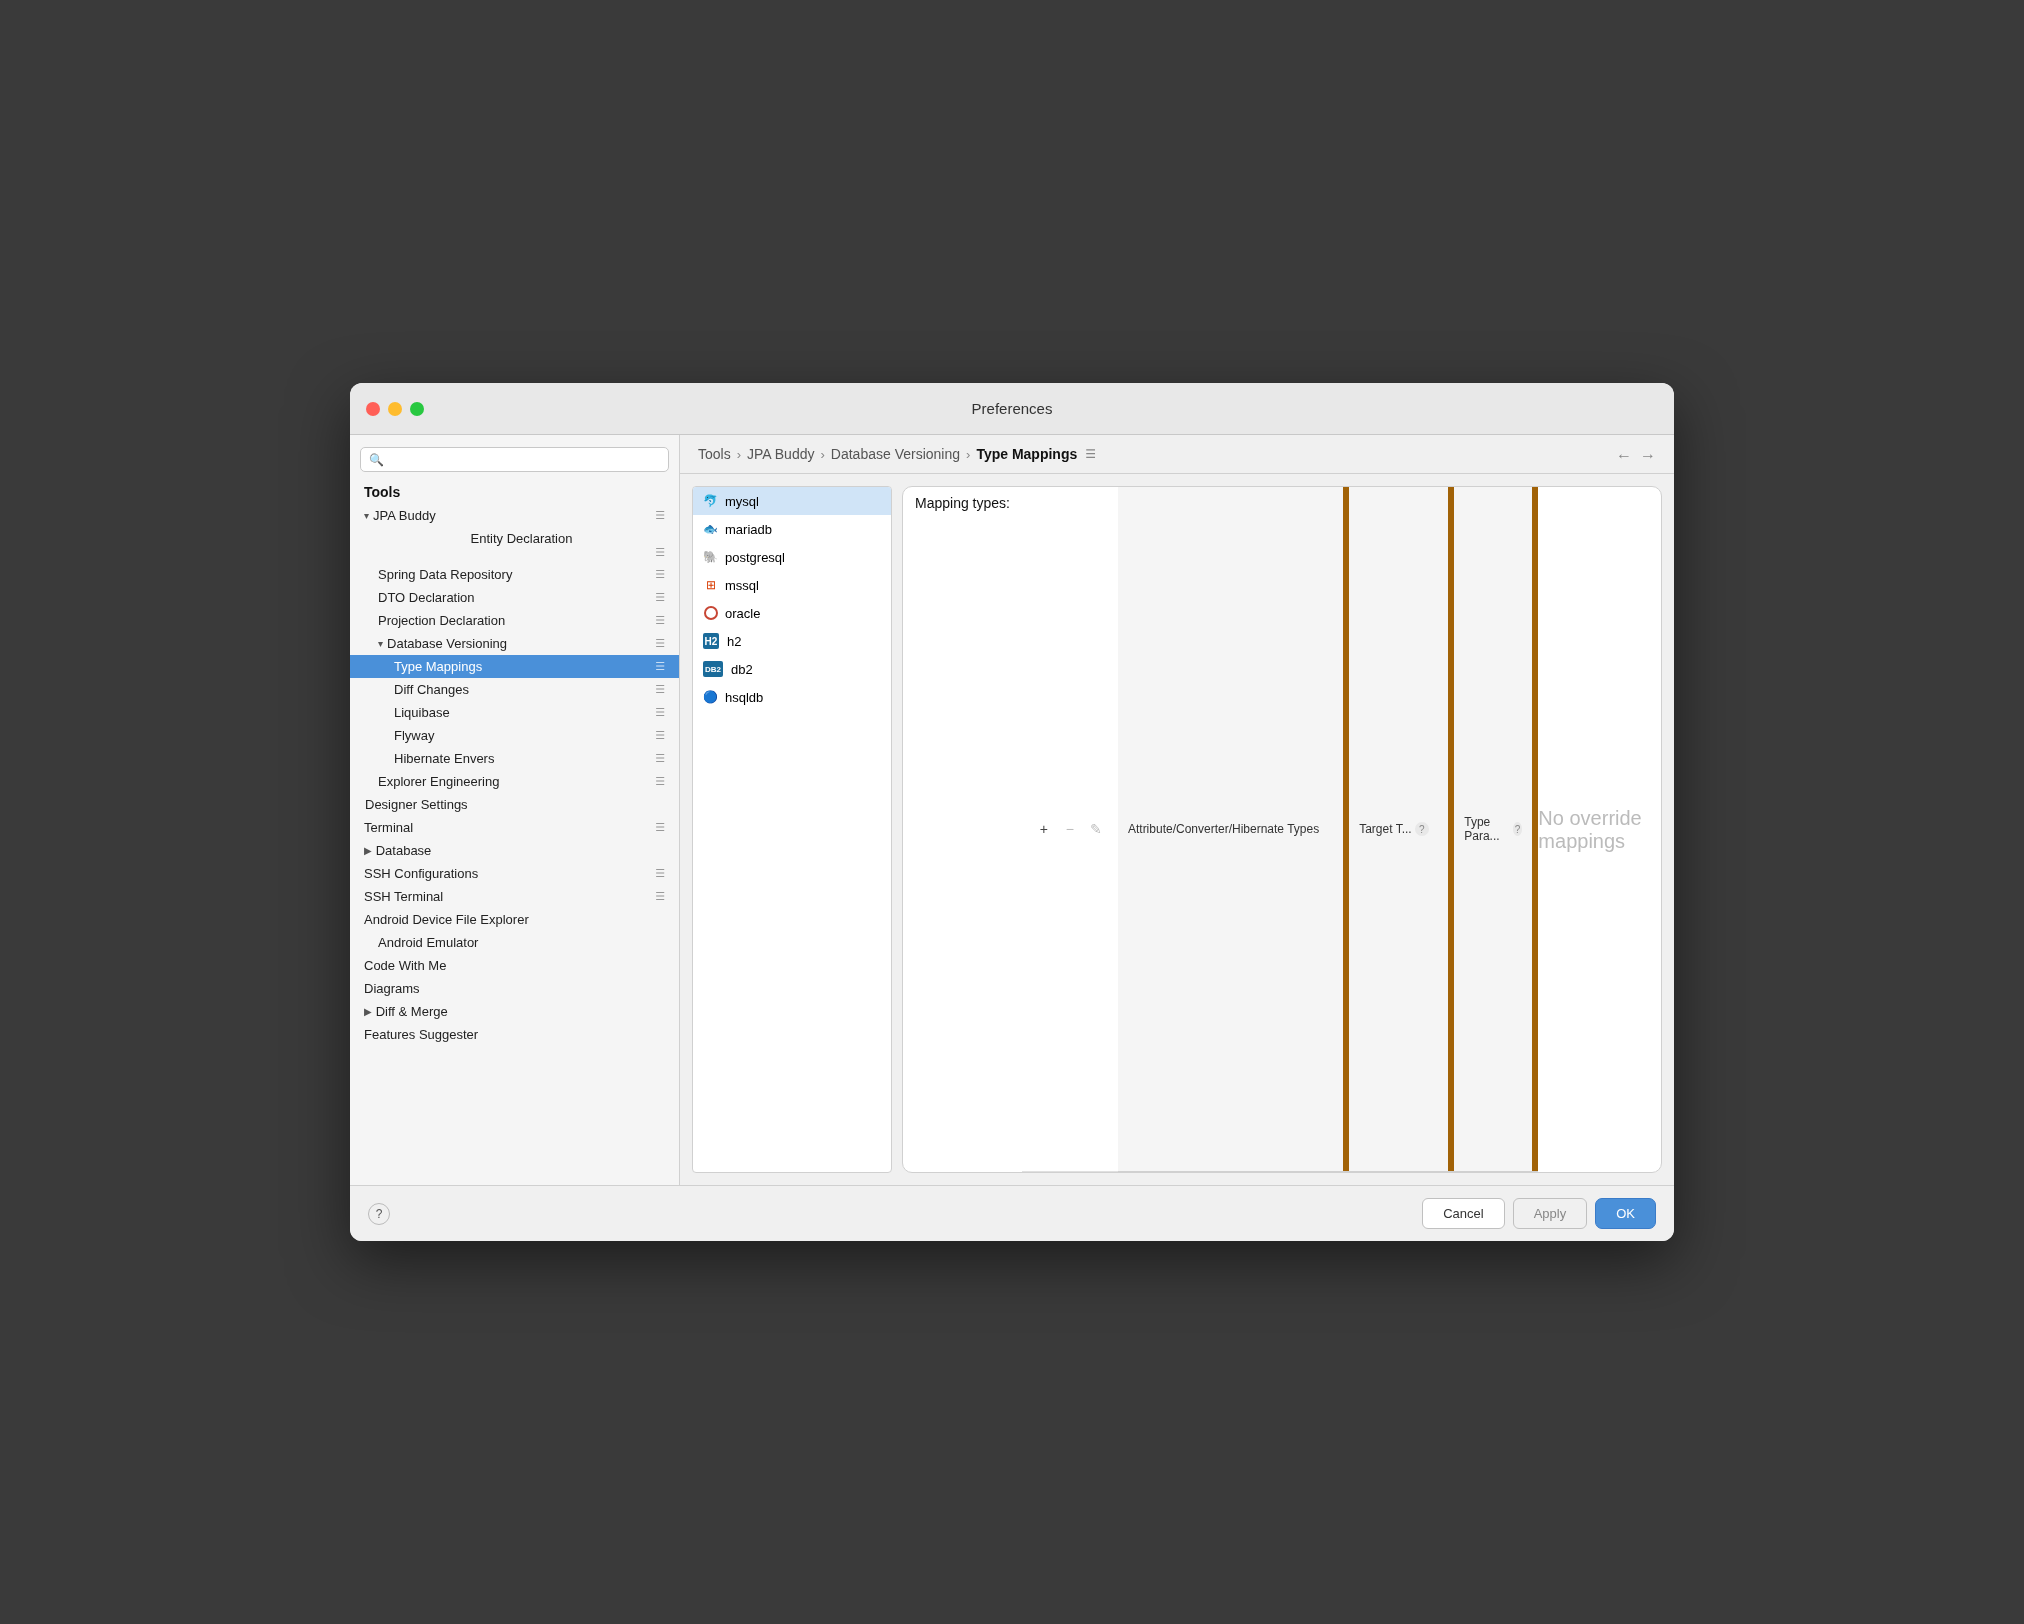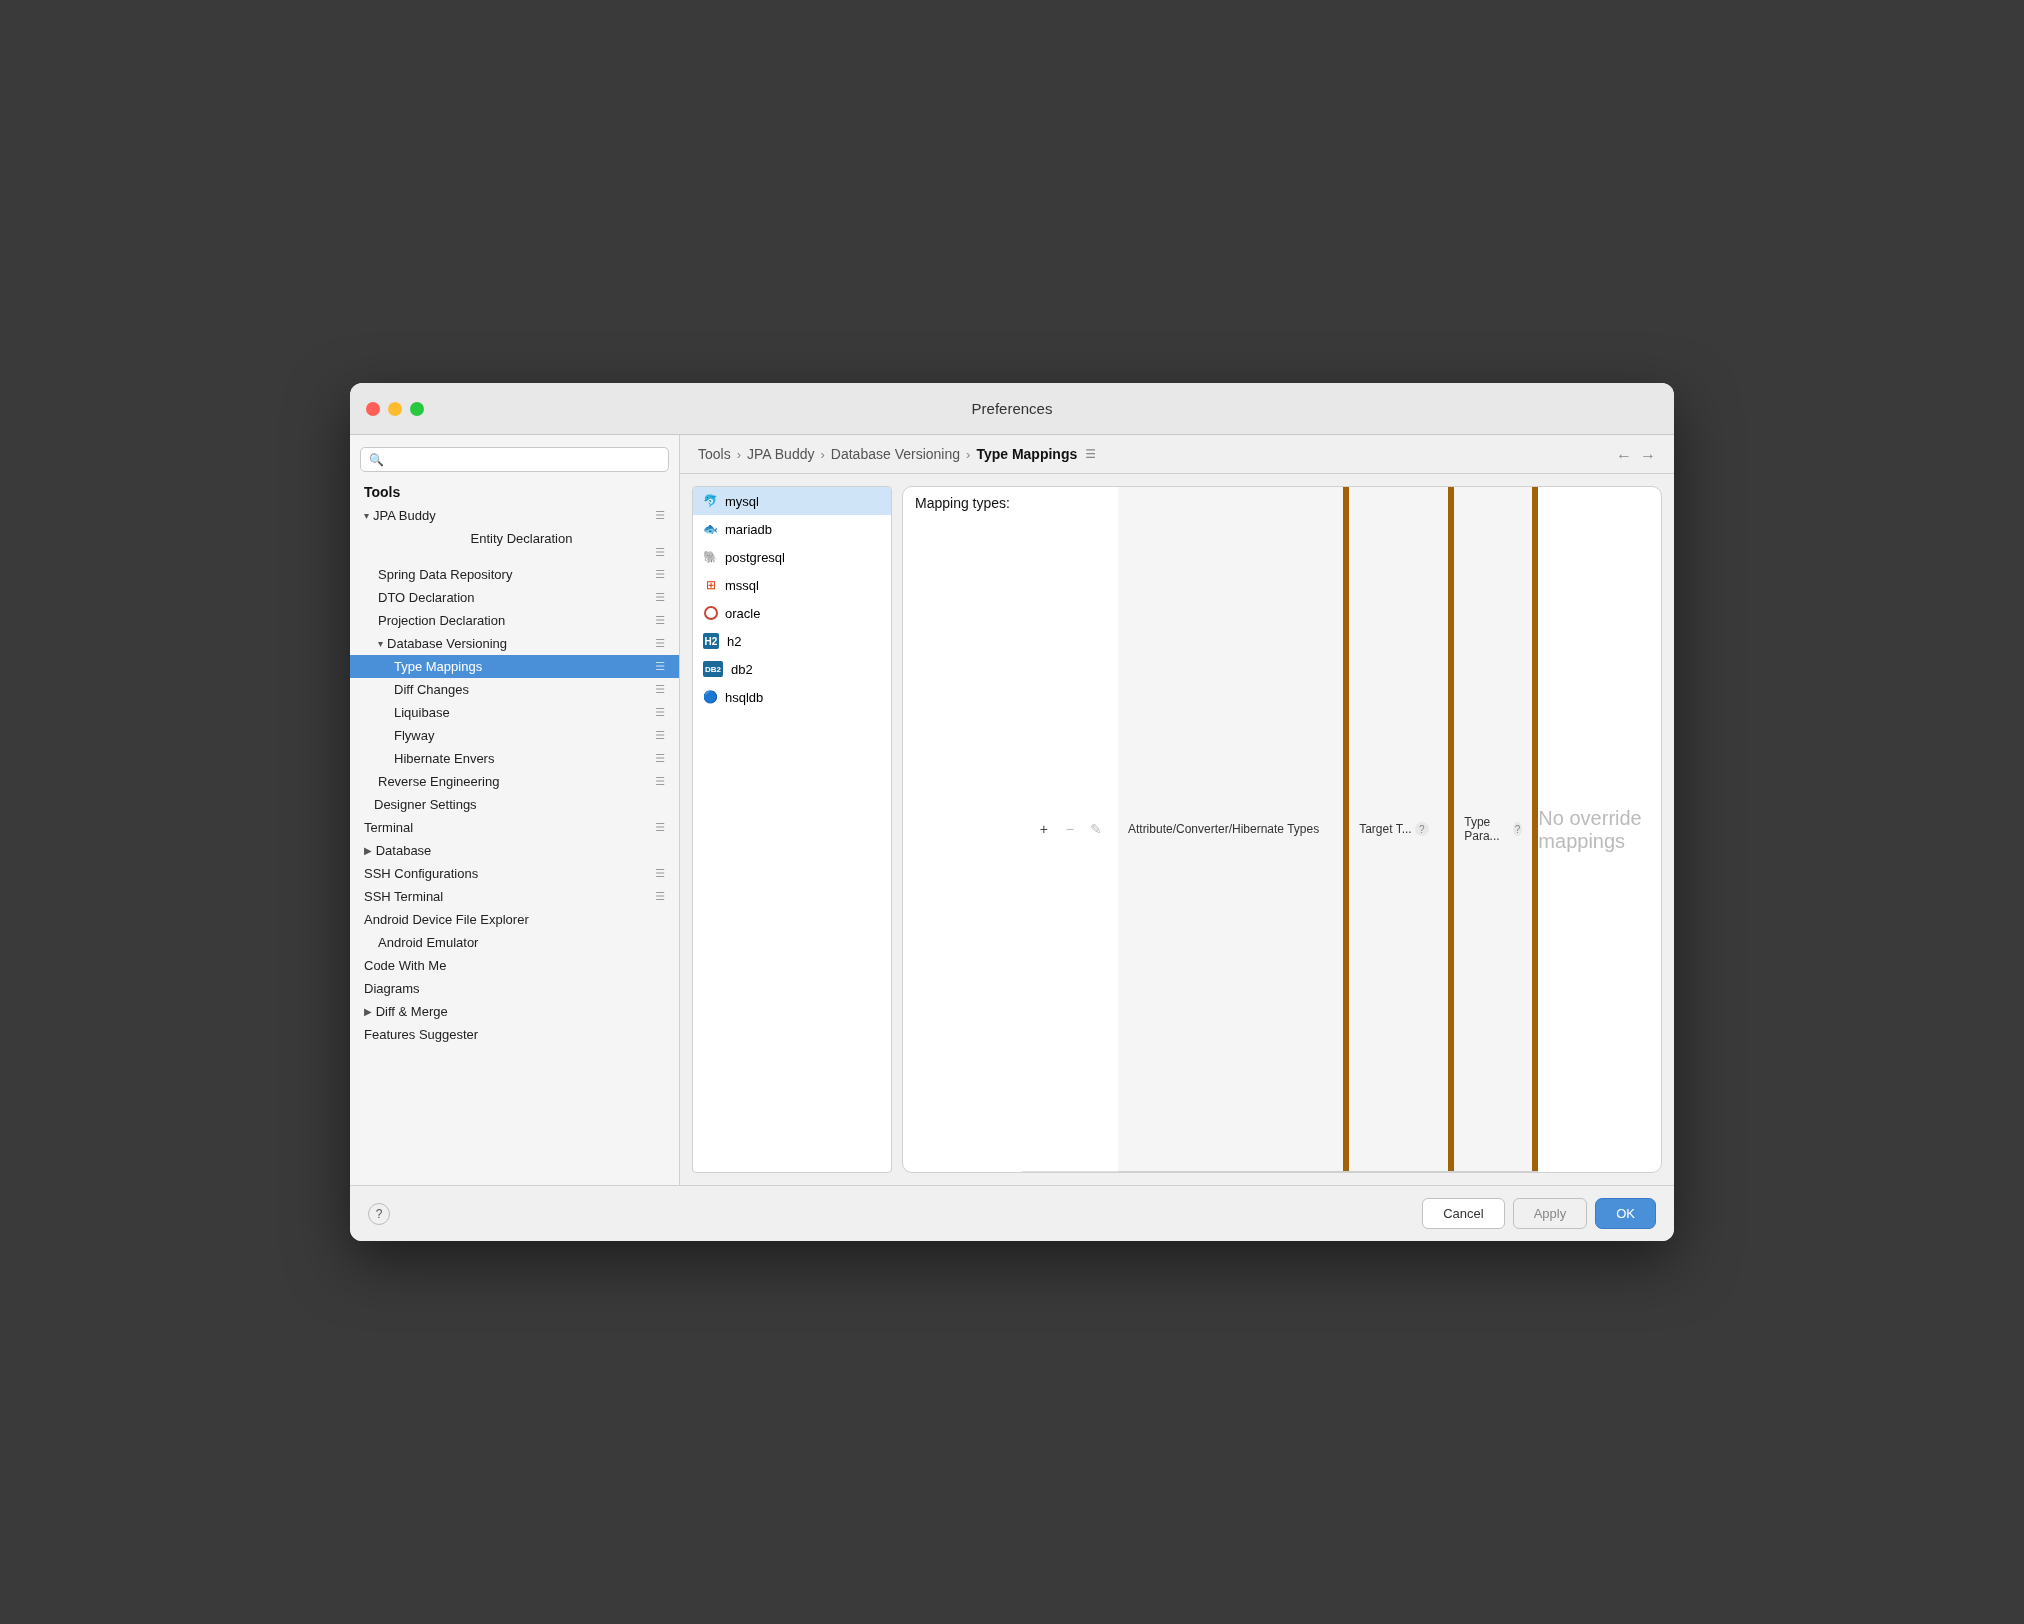--- a/index.html
+++ b/index.html
@@ -388,25 +388,25 @@
         <span>Flyway</span>
         <span class="item-badge">☰</span>
       </div>
 
       <div class="sidebar-item" style="padding-left:44px;">
         <span>Hibernate Envers</span>
         <span class="item-badge">☰</span>
       </div>
 
       <div class="sidebar-item" style="padding-left:28px;">
-        <span>Reverse Engineering</span>
-        <span class="item-badge">☰</span>
-      </div>
-
-      <div class="sidebar-item" style="padding-left:24px;">
+        <span>Explorer Engineering</span>
+        <span class="item-badge">☰</span>
+      </div>
+
+      <div class="sidebar-item" style="padding-left:15px;">
         <span>Designer Settings</span>
       </div>
 
       <div class="sidebar-item" style="padding-left:14px;">
         <span>Terminal</span>
         <span class="item-badge">☰</span>
       </div>
 
       <div class="sidebar-item" style="padding-left:14px;">
         <span class="chevron">▶</span>

